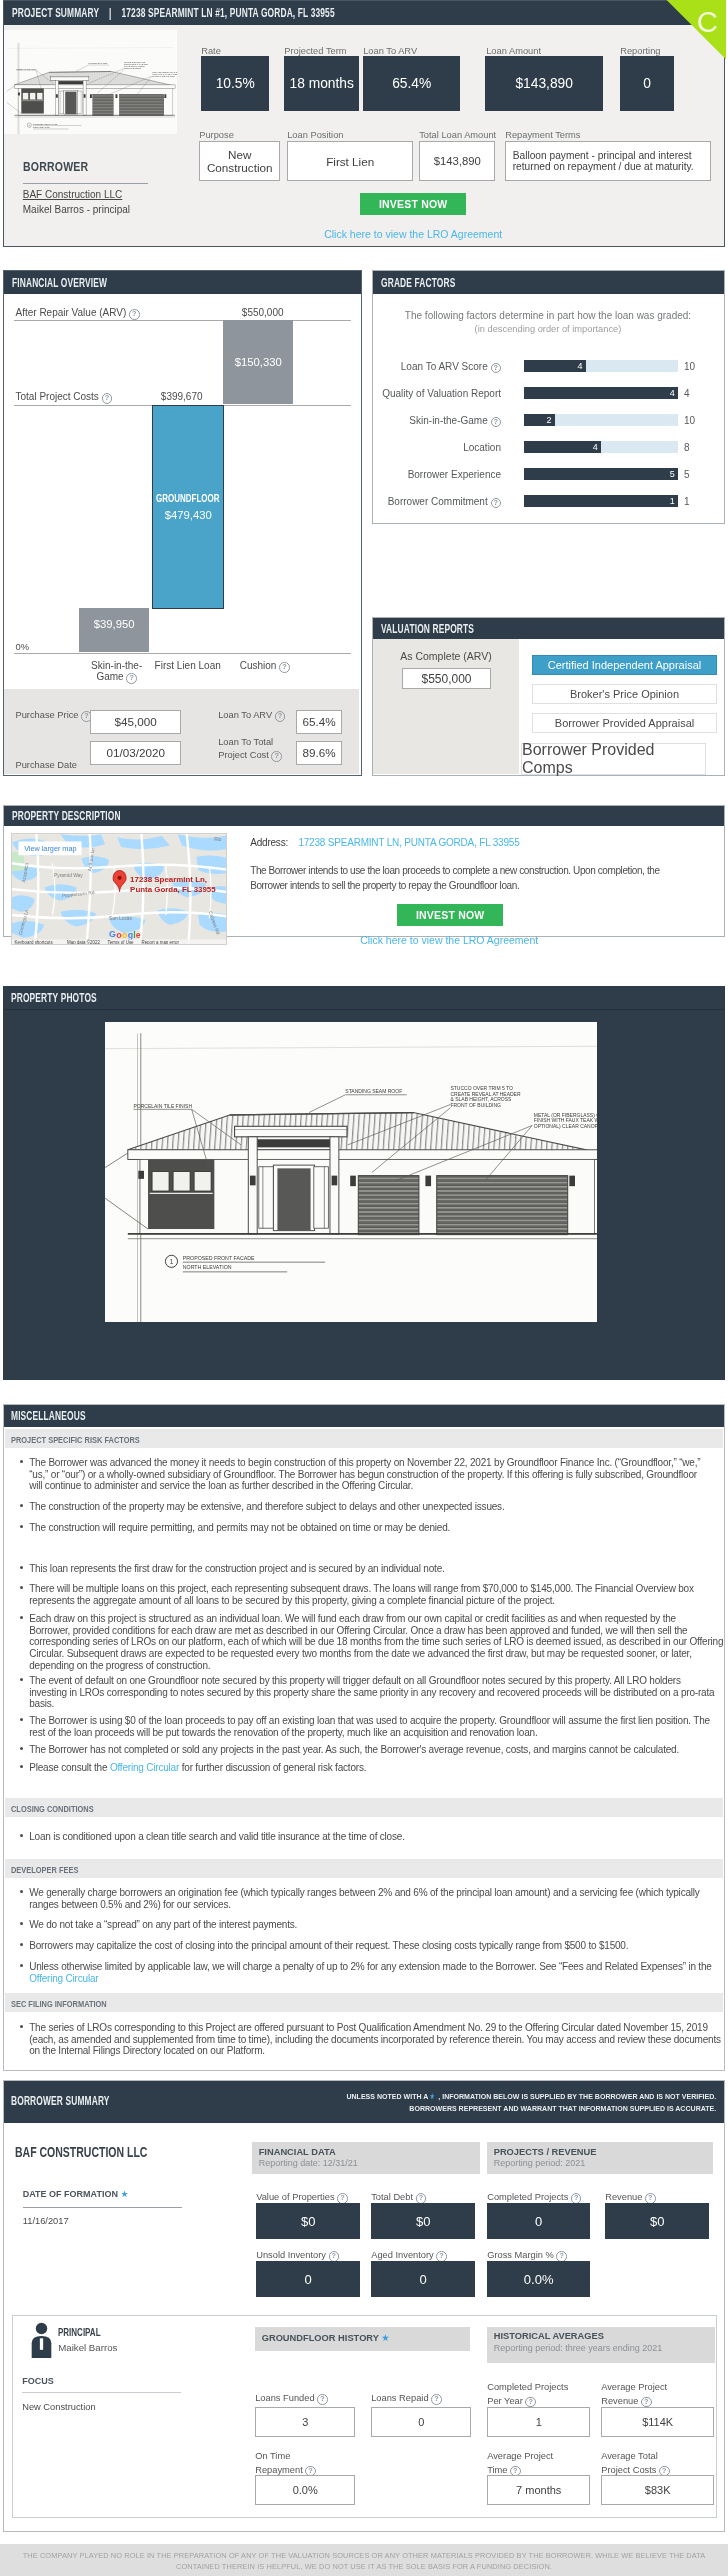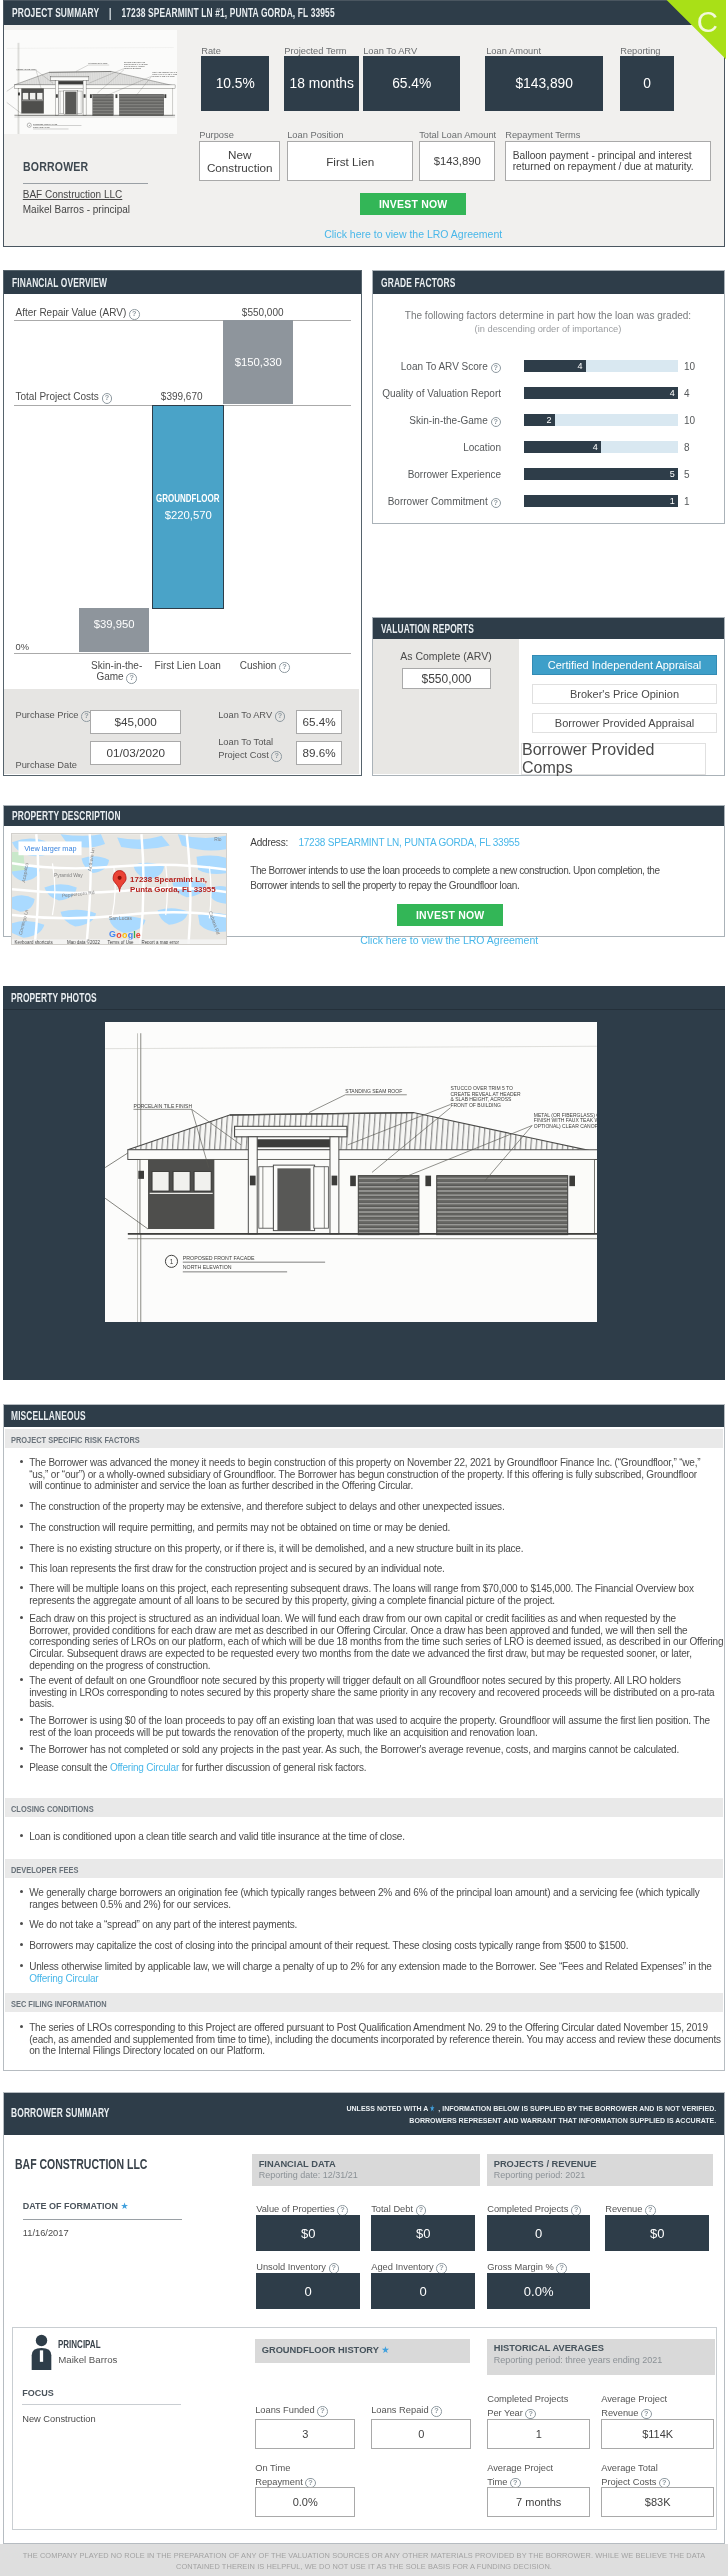--- a/index.html
+++ b/index.html
@@ -198,21 +198,21 @@
   <div class="dkbox" style="left:219px; top:49px; width:70px; height:84px; background:#8e959c; font-size:11.3px;">$150,330</div>
 
   <div class="abs" style="left:11.3px; top:120px; font-size:10px; color:#4b4b4b;">Total Project Costs <span class="q">?</span></div>
 
   <div class="abs" style="left:129px; top:120px; width:97px; text-align:center; font-size:10px; color:#4b4b4b;">$399,670</div>
 
   <div class="abs" style="left:9.7px; top:134px; width:337px; height:0.8px; background:#aaaaaa;"></div>
 
   <div class="dkbox" style="left:148px; top:134px; width:72px; height:204px; background:#4aa3c8; border:1.6px solid #2e3d49; flex-direction:column;">
     <div class="cond" style="font-size:10px; font-weight:bold; transform-origin:50% 50%;">GROUNDFLOOR</div>
-    <div style="font-size:11.3px; margin-top:4.9px;">$220,570</div>
+    <div style="font-size:11.3px; margin-top:4.9px;">$479,430</div>
   </div>
 
   <div class="dkbox" style="left:75px; top:337px; width:70px; height:44px; background:#8e959c; font-size:11.3px; align-items:flex-start; padding-top:9.7px;">$39,950</div>
 
   <div class="abs" style="left:9.7px; top:382px; width:337px; height:0.8px; background:#aaaaaa;"></div>
 
   <div class="abs" style="left:11.3px; top:371px; font-size:9.3px; color:#4b4b4b;">0%</div>
 
   <div class="abs" style="left:64px; top:389px; width:97px; text-align:center; font-size:10px; color:#4b4b4b;">Skin-in-the-<br>Game <span class="q">?</span></div>
 
@@ -427,21 +427,20 @@
   <div class="cardbar" style="height:22px; line-height:22px;text-decoration:underline;"><span class="cbtxt" style="margin-left:6.5px;">MISCELLANEOUS</span></div>
 
   <div class="subbar" style="top:23.5px; line-height:19.4px;"><span class="cond" style="font-size:9.3px; font-weight:bold; margin-left:6.5px;">PROJECT SPECIFIC RISK FACTORS</span></div>
 
   <div class="bl" style="left:25px; top:52px; width:696px;"><span class="dot"></span>The Borrower was advanced the money it needs to begin construction of this property on November 22, 2021 by Groundfloor Finance Inc. (“Groundfloor,” “we,”<br>“us,” or “our”) or a wholly-owned subsidiary of Groundfloor. The Borrower has begun construction of the property. If this offering is fully subscribed, Groundfloor<br>will continue to administer and service the loan as further described in the Offering Circular.</div>
 
   <div class="bl" style="left:25px; top:96px; width:696px;"><span class="dot"></span>The construction of the property may be extensive, and therefore subject to delays and other unexpected issues.</div>
 
   <div class="bl" style="left:25px; top:117px; width:696px;"><span class="dot"></span>The construction will require permitting, and permits may not be obtained on time or may be denied.</div>
 
-  <div class="bl" style="left:25px; top:138px; width:696px;"><span class="dot"></span>There is no existing structure on this property, or if there is, it will be demolished, and a new structure built in its place.</div>
 
   <div class="bl" style="left:25px; top:158px; width:696px;"><span class="dot"></span>This loan represents the first draw for the construction project and is secured by an individual note.</div>
 
   <div class="bl" style="left:25px; top:178px; width:696px;"><span class="dot"></span>There will be multiple loans on this project, each representing subsequent draws. The loans will range from $70,000 to $145,000. The Financial Overview box<br>represents the aggregate amount of all loans to be secured by this property, giving a complete financial picture of the project.</div>
 
   <div class="bl" style="left:25px; top:208px; width:696px;"><span class="dot"></span>Each draw on this project is structured as an individual loan. We will fund each draw from our own capital or credit facilities as and when requested by the<br>Borrower, provided conditions for each draw are met as described in our Offering Circular. Once a draw has been approved and funded, we will then sell the<br>corresponding series of LROs on our platform, each of which will be due 18 months from the time such series of LRO is deemed issued, as described in our Offering<br>Circular. Subsequent draws are expected to be requested every two months from the date we advanced the first draw, but may be requested sooner, or later,<br>depending on the progress of construction.</div>
 
   <div class="bl" style="left:25px; top:270px; width:696px;"><span class="dot"></span>The event of default on one Groundfloor note secured by this property will trigger default on all Groundfloor notes secured by this property. All LRO holders<br>investing in LROs corresponding to notes secured by this property share the same priority in any recovery and recovered proceeds will be distributed on a pro-rata<br>basis.</div>
 
   <div class="bl" style="left:25px; top:310px; width:696px;"><span class="dot"></span>The Borrower is using $0 of the loan proceeds to pay off an existing loan that was used to acquire the property. Groundfloor will assume the first lien position. The<br>rest of the loan proceeds will be put towards the renovation of the property, much like an acquisition and renovation loan.</div>
@@ -462,21 +461,21 @@
 
   <div class="bl" style="left:25px; top:535px; width:696px;"><span class="dot"></span>Borrowers may capitalize the cost of closing into the principal amount of their request. These closing costs typically range from $500 to $1500.</div>
 
   <div class="bl" style="left:25px; top:556px; width:696px;"><span class="dot"></span>Unless otherwise limited by applicable law, we will charge a penalty of up to 2% for any extension made to the Borrower. See “Fees and Related Expenses” in the<br><span class="cyan">Offering Circular</span></div>
 
   <div class="subbar" style="top:588px; line-height:19.4px;"><span class="cond" style="font-size:9.3px; font-weight:bold; margin-left:6.5px;">SEC FILING INFORMATION</span></div>
 
   <div class="bl" style="left:25px; top:617px; width:696px;"><span class="dot"></span>The series of LROs corresponding to this Project are offered pursuant to Post Qualification Amendment No. 29 to the Offering Circular dated November 15, 2019<br>(each, as amended and supplemented from time to time), including the documents incorporated by reference therein. You may access and review these documents<br>on the Internal Filings Directory located on our Platform.</div>
 </div>
 
-<div class="abs" style="left:3.2px; top:2080px; width:722px; height:452px; background:#fff; border:0.8px solid #b6bcc1;margin-top:12px;">
+<div class="abs" style="left:3.2px; top:2080px; width:722px; height:452px; background:#fff; border:0.8px solid #b6bcc1;">
 
   <div class="cardbar" style="height:42px;">
     <span class="cbtxt" style="margin-left:6.5px; margin-top:13px;">BORROWER SUMMARY</span>
     
     <div class="abs" style="right:8px; top:9.7px; text-align:right; font-size:8px; font-weight:bold; line-height:12px; color:#e9eef1; transform:scaleX(0.88); transform-origin:100% 0;">UNLESS NOTED WITH A <span class="star">★</span> , INFORMATION BELOW IS SUPPLIED BY THE BORROWER AND IS NOT VERIFIED.<br>BORROWERS REPRESENT AND WARRANT THAT INFORMATION SUPPLIED IS ACCURATE.</div>
   </div>
 
   <div class="abs cond" style="left:11.3px; top:62px; font-size:15px; font-weight:bold; color:#39424a; transform:scaleX(0.70);">BAF CONSTRUCTION LLC</div>
 
   <div class="abs" style="left:18.6px; top:108px; font-size:9px; font-weight:bold; color:#4b545c;">DATE OF FORMATION <span class="star" style="font-weight:normal;">★</span></div>

